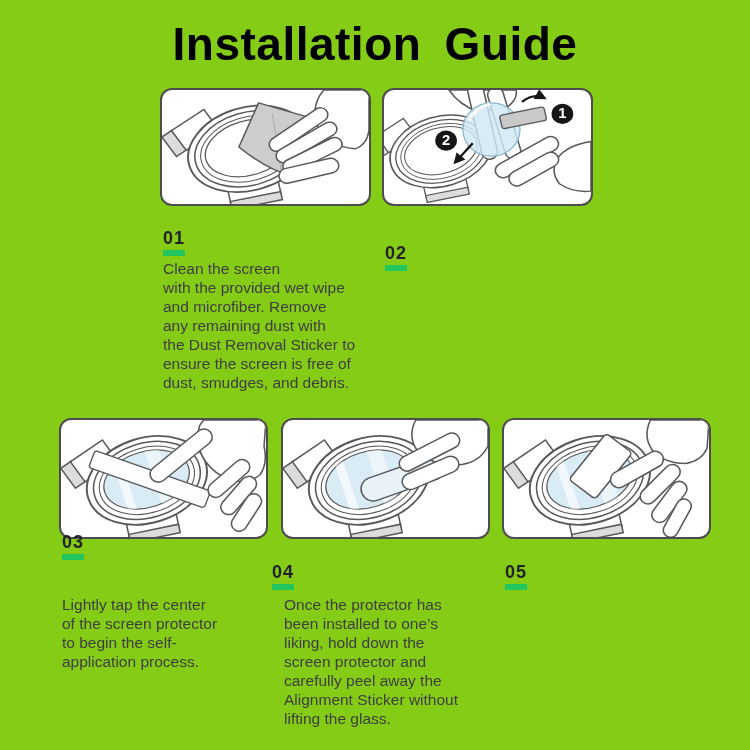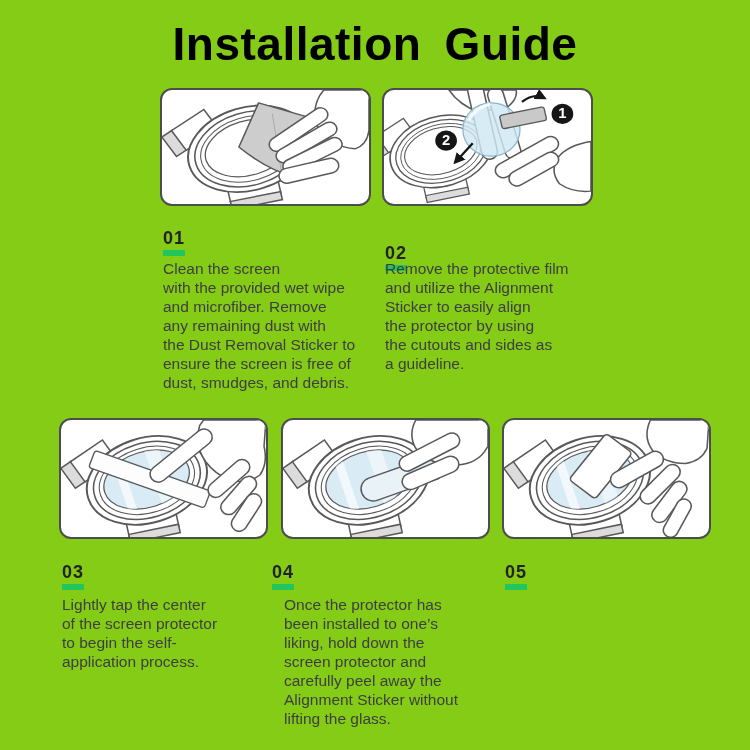--- a/index.html
+++ b/index.html
@@ -22,21 +22,21 @@
   #p4 { left:281px; top:418px; width:209px; height:121px; }
   #p5 { left:502px; top:418px; width:209px; height:121px; }
   svg.illu { width:100%; height:100%; display:block; }
   .stepnum {
     position:absolute; font-size:18px; font-weight:bold; color:#232325;
     letter-spacing:1px; line-height:18px;
     border-bottom:6px solid #22c55e; padding-bottom:3px;
   }
   #n1 { left:163px; top:229px; }
   #n2 { left:385px; top:224px;margin-top:20px; }
-  #n3 { left:62px;  top:563px; }
+  #n3 { left:62px;  top:533px; }
   #n4 { left:272px; top:563px; }
   #n5 { left:505px; top:563px; }
   .steptext {
     position:absolute; font-size:15.5px; line-height:19px; color:#3e3e40;
     white-space:pre-line; width:222px;
   }
   #t1 { left:163px; top:259px; }
   #t2 { left:385px; top:259px; }
   #t3 { left:62px;  top:595px; }
   #t4 { left:284px; top:595px; }
@@ -239,26 +239,20 @@
   <div class="stepnum" id="n4">04</div>
   <div class="stepnum" id="n5">05</div>
 
   <div class="steptext" id="t1">Clean the screen
 with the provided wet wipe
 and microfiber. Remove
 any remaining dust with
 the Dust Removal Sticker to
 ensure the screen is free of
 dust, smudges, and debris.</div>
-  <div class="steptext" id="t2">Remove the protective film
-and utilize the Alignment
-Sticker to easily align
-the protector by using
-the cutouts and sides as
-a guideline.</div>
   <div class="steptext" id="t4">Once the protector has
 been installed to one’s
 liking, hold down the
 screen protector and
 carefully peel away the
 Alignment Sticker without
 lifting the glass.</div>
   <div class="steptext" id="t3">Lightly tap the center
 of the screen protector
 to begin the self-

